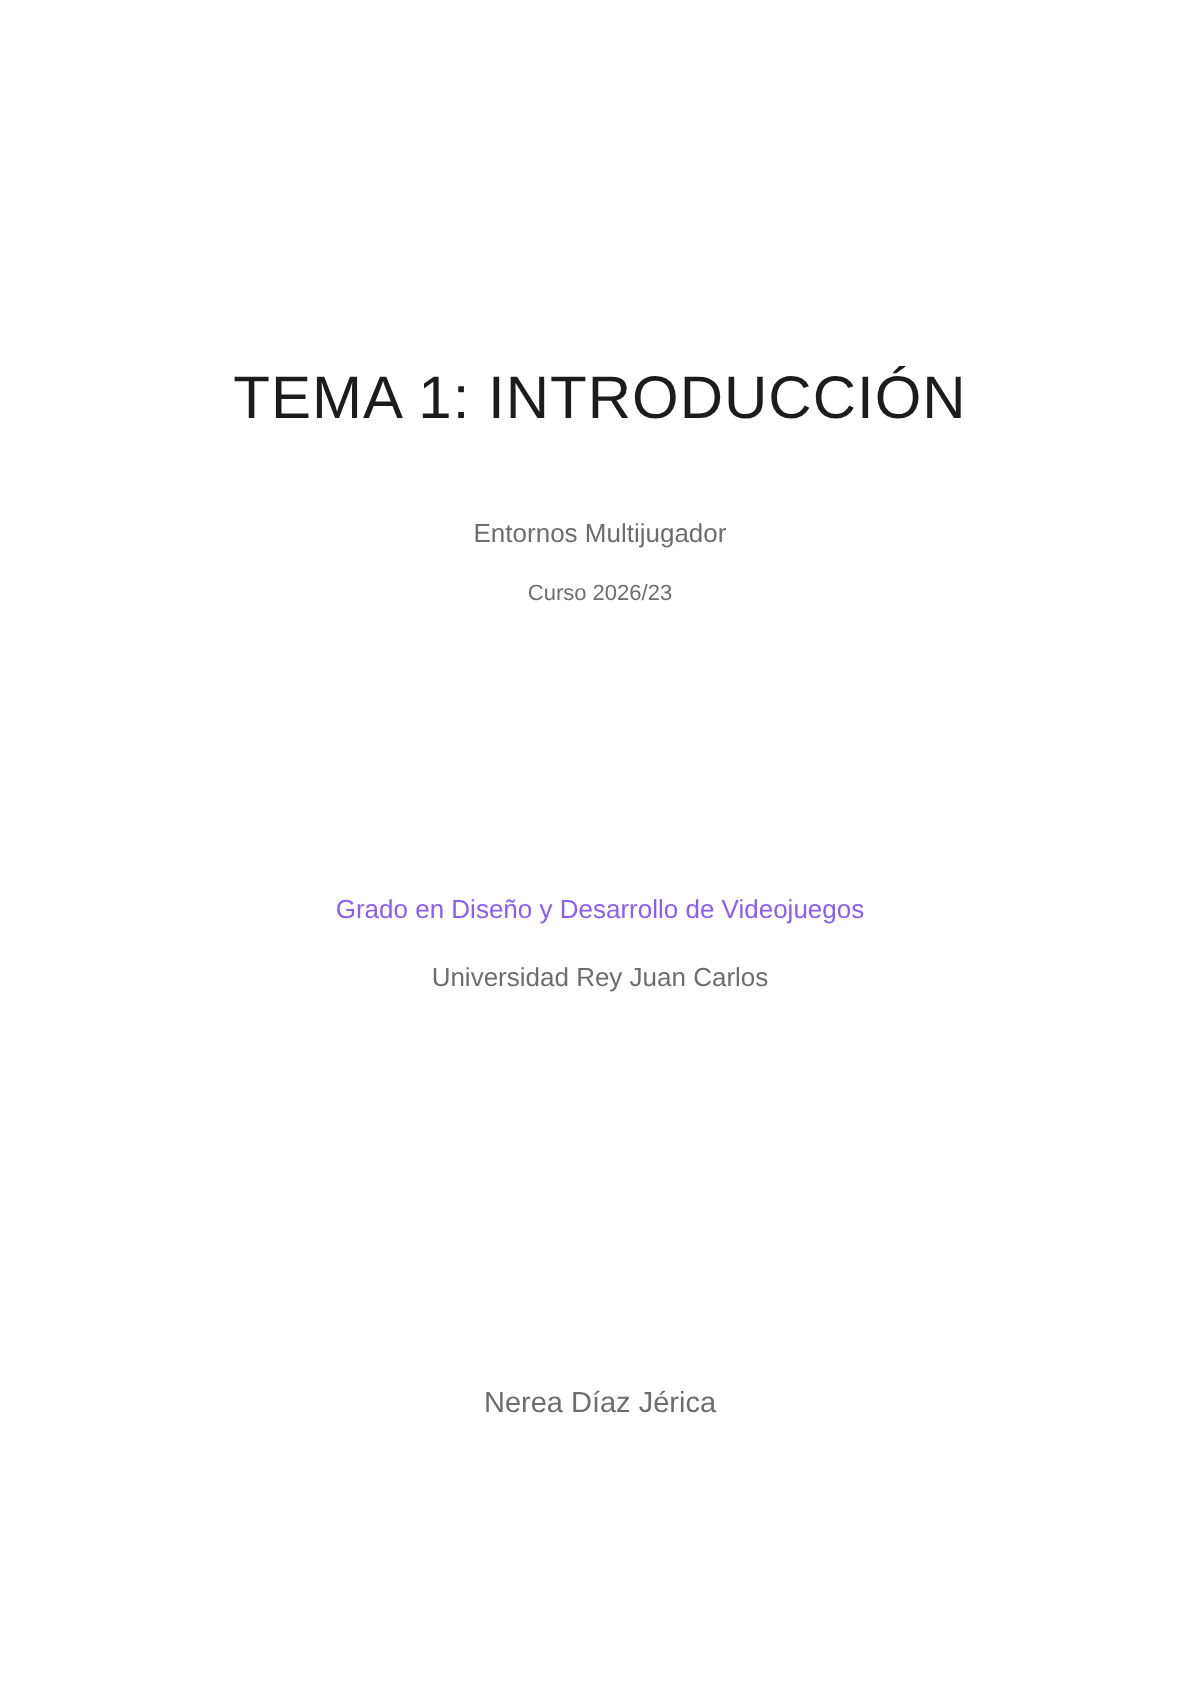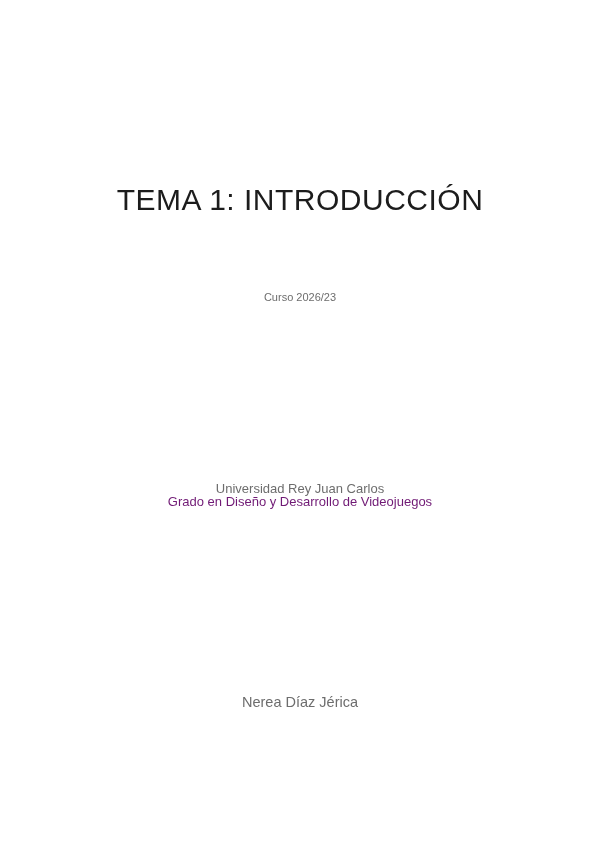--- a/index.html
+++ b/index.html
@@ -41,41 +41,41 @@
     color: #6d6d6d;
   }
   .doc-year {
     top: 291px;
     font-size: 11px;
     color: #6d6d6d;
   }
   .doc-degree {
     top: 447px;
     font-size: 13px;
-    color: #701a75;
-    margin-top: 47px;
+    color: #8b5cf6;
   }
   .doc-university {
     top: 481px;
     font-size: 13px;
     color: #6d6d6d;
   }
   .doc-author {
     top: 694px;
     font-size: 14.5px;
     color: #6d6d6d;
   }
 </style>
 </head>
 <body>
 
 <div class="page">
   <div class="text-block doc-title">TEMA 1: INTRODUCCIÓN</div>
 
 
+  <div class="text-block doc-course">Entornos Multijugador</div>
 
   <div class="text-block doc-year">Curso 2026/23</div>
 
   <div class="text-block doc-degree">Grado en Diseño y Desarrollo de Videojuegos</div>
 
   <div class="text-block doc-author">Nerea Díaz Jérica</div>
 
   <div class="text-block doc-university">Universidad Rey Juan Carlos</div>
 </div>
 

